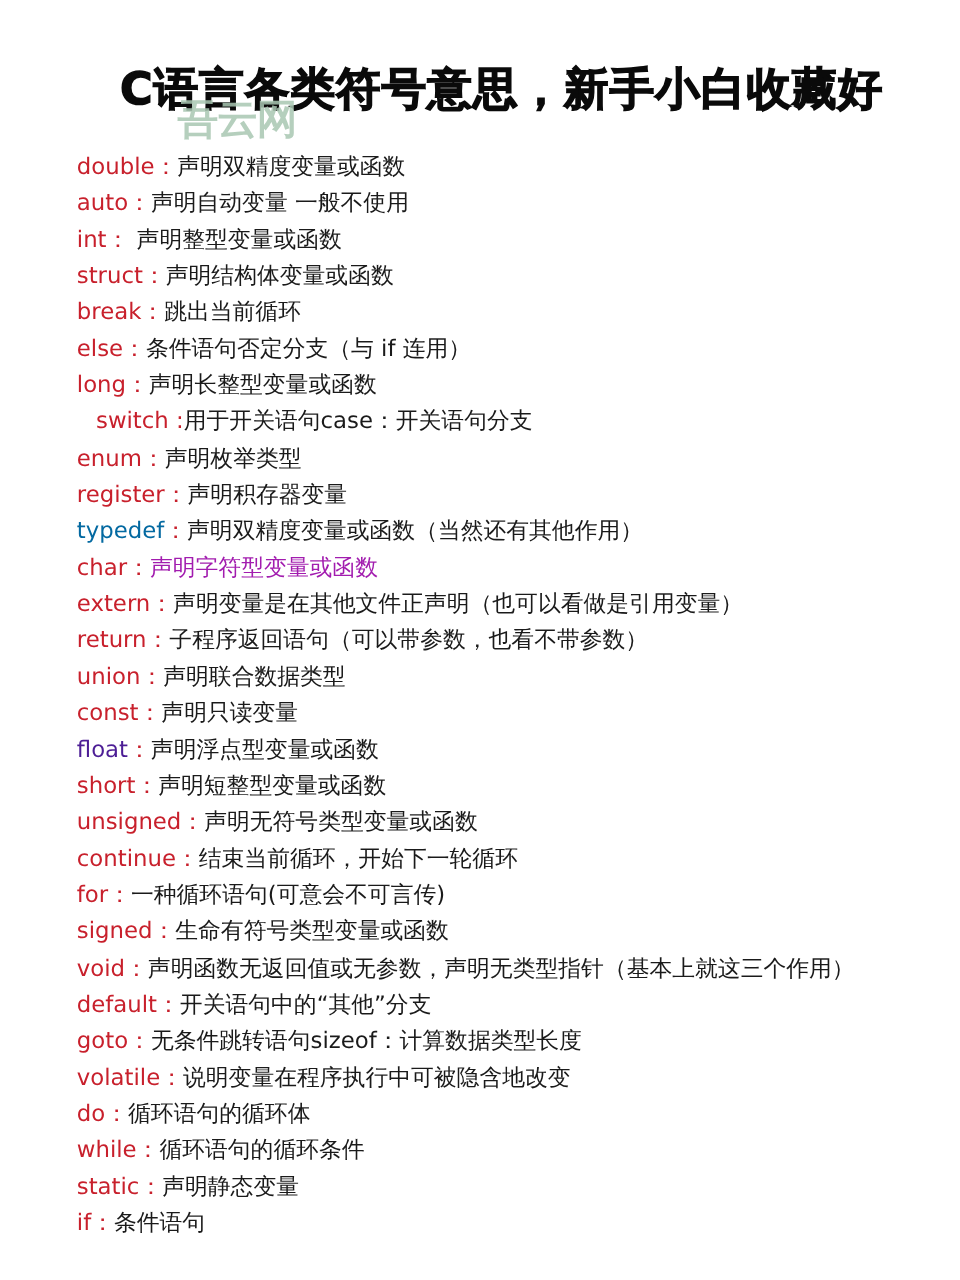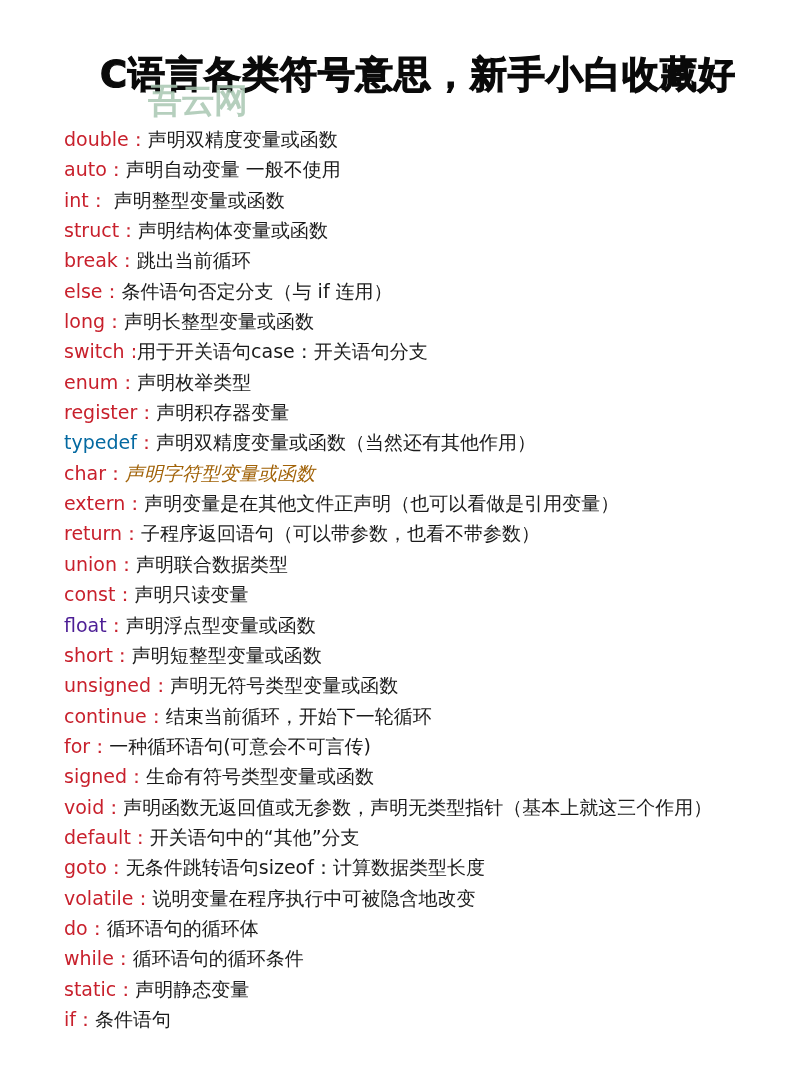--- a/index.html
+++ b/index.html
@@ -71,25 +71,25 @@
 <div class="watermark">吾云网</div>
 
 <ul class="list" id="kw-list">
     <li class="entry"><span class="kw" style="color: rgb(200, 32, 44);">double</span><span class="kw" style="color: rgb(200, 32, 44);">：</span><span class="desc" style="color: rgb(26, 26, 26);">声明双精度变量或函数</span></li>
     <li class="entry"><span class="kw" style="color: rgb(200, 32, 44);">auto</span><span class="kw" style="color: rgb(200, 32, 44);">：</span><span class="desc" style="color: rgb(26, 26, 26);">声明自动变量 一般不使用</span></li>
     <li class="entry"><span class="kw" style="color: rgb(200, 32, 44);">int</span><span class="kw" style="color: rgb(200, 32, 44);">：</span><span class="desc" style="color: rgb(26, 26, 26);"> 声明整型变量或函数</span></li>
     <li class="entry"><span class="kw" style="color: rgb(200, 32, 44);">struct</span><span class="kw" style="color: rgb(200, 32, 44);">：</span><span class="desc" style="color: rgb(26, 26, 26);">声明结构体变量或函数</span></li>
     <li class="entry"><span class="kw" style="color: rgb(200, 32, 44);">break</span><span class="kw" style="color: rgb(200, 32, 44);">：</span><span class="desc" style="color: rgb(26, 26, 26);">跳出当前循环</span></li>
     <li class="entry"><span class="kw" style="color: rgb(200, 32, 44);">else</span><span class="kw" style="color: rgb(200, 32, 44);">：</span><span class="desc" style="color: rgb(26, 26, 26);">条件语句否定分支（与 if 连用）</span></li>
     <li class="entry"><span class="kw" style="color: rgb(200, 32, 44);">long</span><span class="kw" style="color: rgb(200, 32, 44);">：</span><span class="desc" style="color: rgb(26, 26, 26);">声明长整型变量或函数</span></li>
-    <li class="entry"><span class="kw" style="color: rgb(200, 32, 44);">switch</span><span class="kw" style="color: rgb(200, 32, 44);"> :</span><span class="desc" style="color: rgb(26, 26, 26);">用于开关语句case：开关语句分支</span></li>
+    <li class="entry"><span class="kw" style="color: rgb(200, 32, 44); margin-left: 16px;">switch</span><span class="kw" style="color: rgb(200, 32, 44);"> :</span><span class="desc" style="color: rgb(26, 26, 26);">用于开关语句case：开关语句分支</span></li>
     <li class="entry"><span class="kw" style="color: rgb(200, 32, 44);">enum</span><span class="kw" style="color: rgb(200, 32, 44);">：</span><span class="desc" style="color: rgb(26, 26, 26);">声明枚举类型</span></li>
     <li class="entry"><span class="kw" style="color: rgb(200, 32, 44);">register</span><span class="kw" style="color: rgb(200, 32, 44);">：</span><span class="desc" style="color: rgb(26, 26, 26);">声明积存器变量</span></li>
     <li class="entry"><span class="kw" style="color: #0369a1;">typedef</span><span class="kw" style="color: rgb(200, 32, 44);">：</span><span class="desc" style="color: rgb(26, 26, 26);">声明双精度变量或函数（当然还有其他作用）</span></li>
-    <li class="entry"><span class="kw" style="color: rgb(200, 32, 44);">char</span><span class="kw" style="color: rgb(200, 32, 44);">：</span><span class="desc" style="color: #a16207; font-style: italic;">声明字符型变量或函数</span></li>
+    <li class="entry"><span class="kw" style="color: rgb(200, 32, 44);">char</span><span class="kw" style="color: rgb(200, 32, 44);">：</span><span class="desc" style="color: #a21caf;">声明字符型变量或函数</span></li>
     <li class="entry"><span class="kw" style="color: rgb(200, 32, 44);">extern</span><span class="kw" style="color: rgb(200, 32, 44);">：</span><span class="desc" style="color: rgb(26, 26, 26);">声明变量是在其他文件正声明（也可以看做是引用变量）</span></li>
     <li class="entry"><span class="kw" style="color: rgb(200, 32, 44);">return</span><span class="kw" style="color: rgb(200, 32, 44);">：</span><span class="desc" style="color: rgb(26, 26, 26);">子程序返回语句（可以带参数，也看不带参数）</span></li>
     <li class="entry"><span class="kw" style="color: rgb(200, 32, 44);">union</span><span class="kw" style="color: rgb(200, 32, 44);">：</span><span class="desc" style="color: rgb(26, 26, 26);">声明联合数据类型</span></li>
     <li class="entry"><span class="kw" style="color: rgb(200, 32, 44);">const</span><span class="kw" style="color: rgb(200, 32, 44);">：</span><span class="desc" style="color: rgb(26, 26, 26);">声明只读变量</span></li>
     <li class="entry"><span class="kw" style="color: #4c1d95;">float</span><span class="kw" style="color: rgb(200, 32, 44);">：</span><span class="desc" style="color: rgb(26, 26, 26);">声明浮点型变量或函数</span></li>
     <li class="entry"><span class="kw" style="color: rgb(200, 32, 44);">short</span><span class="kw" style="color: rgb(200, 32, 44);">：</span><span class="desc" style="color: rgb(26, 26, 26);">声明短整型变量或函数</span></li>
     <li class="entry"><span class="kw" style="color: rgb(200, 32, 44);">unsigned</span><span class="kw" style="color: rgb(200, 32, 44);">：</span><span class="desc" style="color: rgb(26, 26, 26);">声明无符号类型变量或函数</span></li>
     <li class="entry"><span class="kw" style="color: rgb(200, 32, 44);">continue</span><span class="kw" style="color: rgb(200, 32, 44);">：</span><span class="desc" style="color: rgb(26, 26, 26);">结束当前循环，开始下一轮循环</span></li>
     <li class="entry"><span class="kw" style="color: rgb(200, 32, 44);">for</span><span class="kw" style="color: rgb(200, 32, 44);">：</span><span class="desc" style="color: rgb(26, 26, 26);">一种循环语句(可意会不可言传)</span></li>
     <li class="entry"><span class="kw" style="color: rgb(200, 32, 44);">signed</span><span class="kw" style="color: rgb(200, 32, 44);">：</span><span class="desc" style="color: rgb(26, 26, 26);">生命有符号类型变量或函数</span></li>

